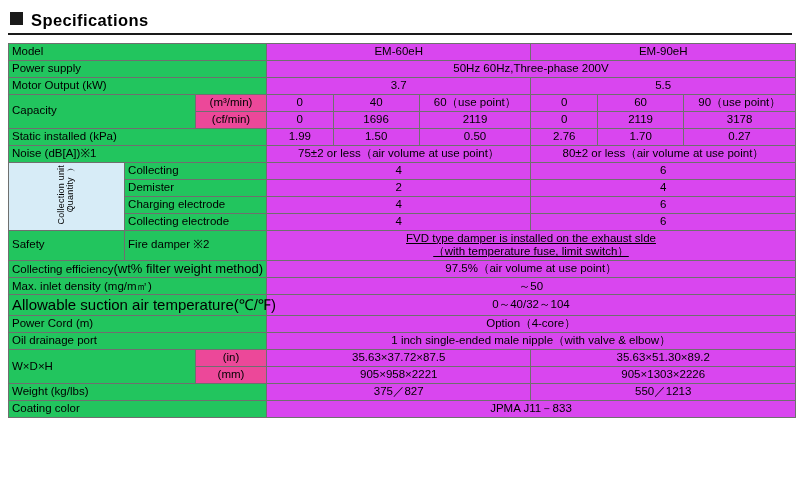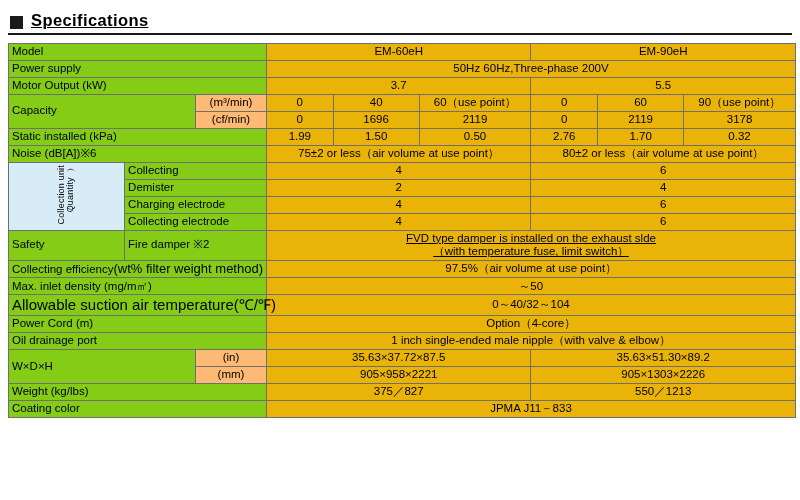--- a/index.html
+++ b/index.html
@@ -17,26 +17,25 @@
   .page {
     position: relative;
     width: 800px;
     height: 500px;
     box-sizing: border-box;
     padding: 8px 6px 0 6px;
   }
   
   .heading {
     display: flex;
-    align-items: flex-end;
+    align-items: flex-start;
     gap: 8px;
     padding: 0 2px 4px 2px;
     border-bottom: 2px solid #1a1a1a;
     margin: 4px 2px 8px 2px;
-    text-decoration: underline;
   }
   .heading-marker {
     width: 13px;
     height: 13px;
     background: #1a1a1a;
     flex: 0 0 auto;
   }
   .heading-text {
     font-size: 16.5px;
     font-weight: bold;
@@ -53,30 +52,30 @@
   }
   table.spec td {
     border: 1px solid #6f6f6f;
     padding: 1px 3px;
     vertical-align: middle;
     line-height: 1.15;
     height: 17px;
     box-sizing: border-box;
   }
   .lbl {
-    background: #84cc16;
+    background: #22c55e;
     text-align: left;
     white-space: nowrap;
   }
   .lbl-ctr {
-    background: #fdba74;
+    background: #ec4899;
     text-align: center;
   }
   .val {
-    background: #eab308;
+    background: #d946ef;
     text-align: center;
   }
   .small {
     font-size: 15px;
   }
   .xsmall {
     font-size: 13px;
   }
   .vert {
     background: #d7ecf7;
@@ -160,25 +159,25 @@
       <td class="val">3178</td>
     </tr>
 
     <tr>
       <td class="lbl" colspan="3">Static installed (kPa)</td>
       <td class="val">1.99</td>
       <td class="val">1.50</td>
       <td class="val">0.50</td>
       <td class="val">2.76</td>
       <td class="val">1.70</td>
-      <td class="val">0.32</td>
-    </tr>
-
-    <tr>
-      <td class="lbl" colspan="3">Noise (dB[A])※6</td>
+      <td class="val">0.27</td>
+    </tr>
+
+    <tr>
+      <td class="lbl" colspan="3">Noise (dB[A])※1</td>
       <td class="val" colspan="3">75±2 or less（air volume at use point）</td>
       <td class="val" colspan="3">80±2 or less（air volume at use point）</td>
     </tr>
 
     <tr>
       <td class="vert" rowspan="4" style="width:18px">
         <span class="vtext">Collection unit<br>（Quantity）</span>
       </td>
       <td class="lbl" colspan="2">Collecting</td>
       <td class="val" colspan="3">4</td>

